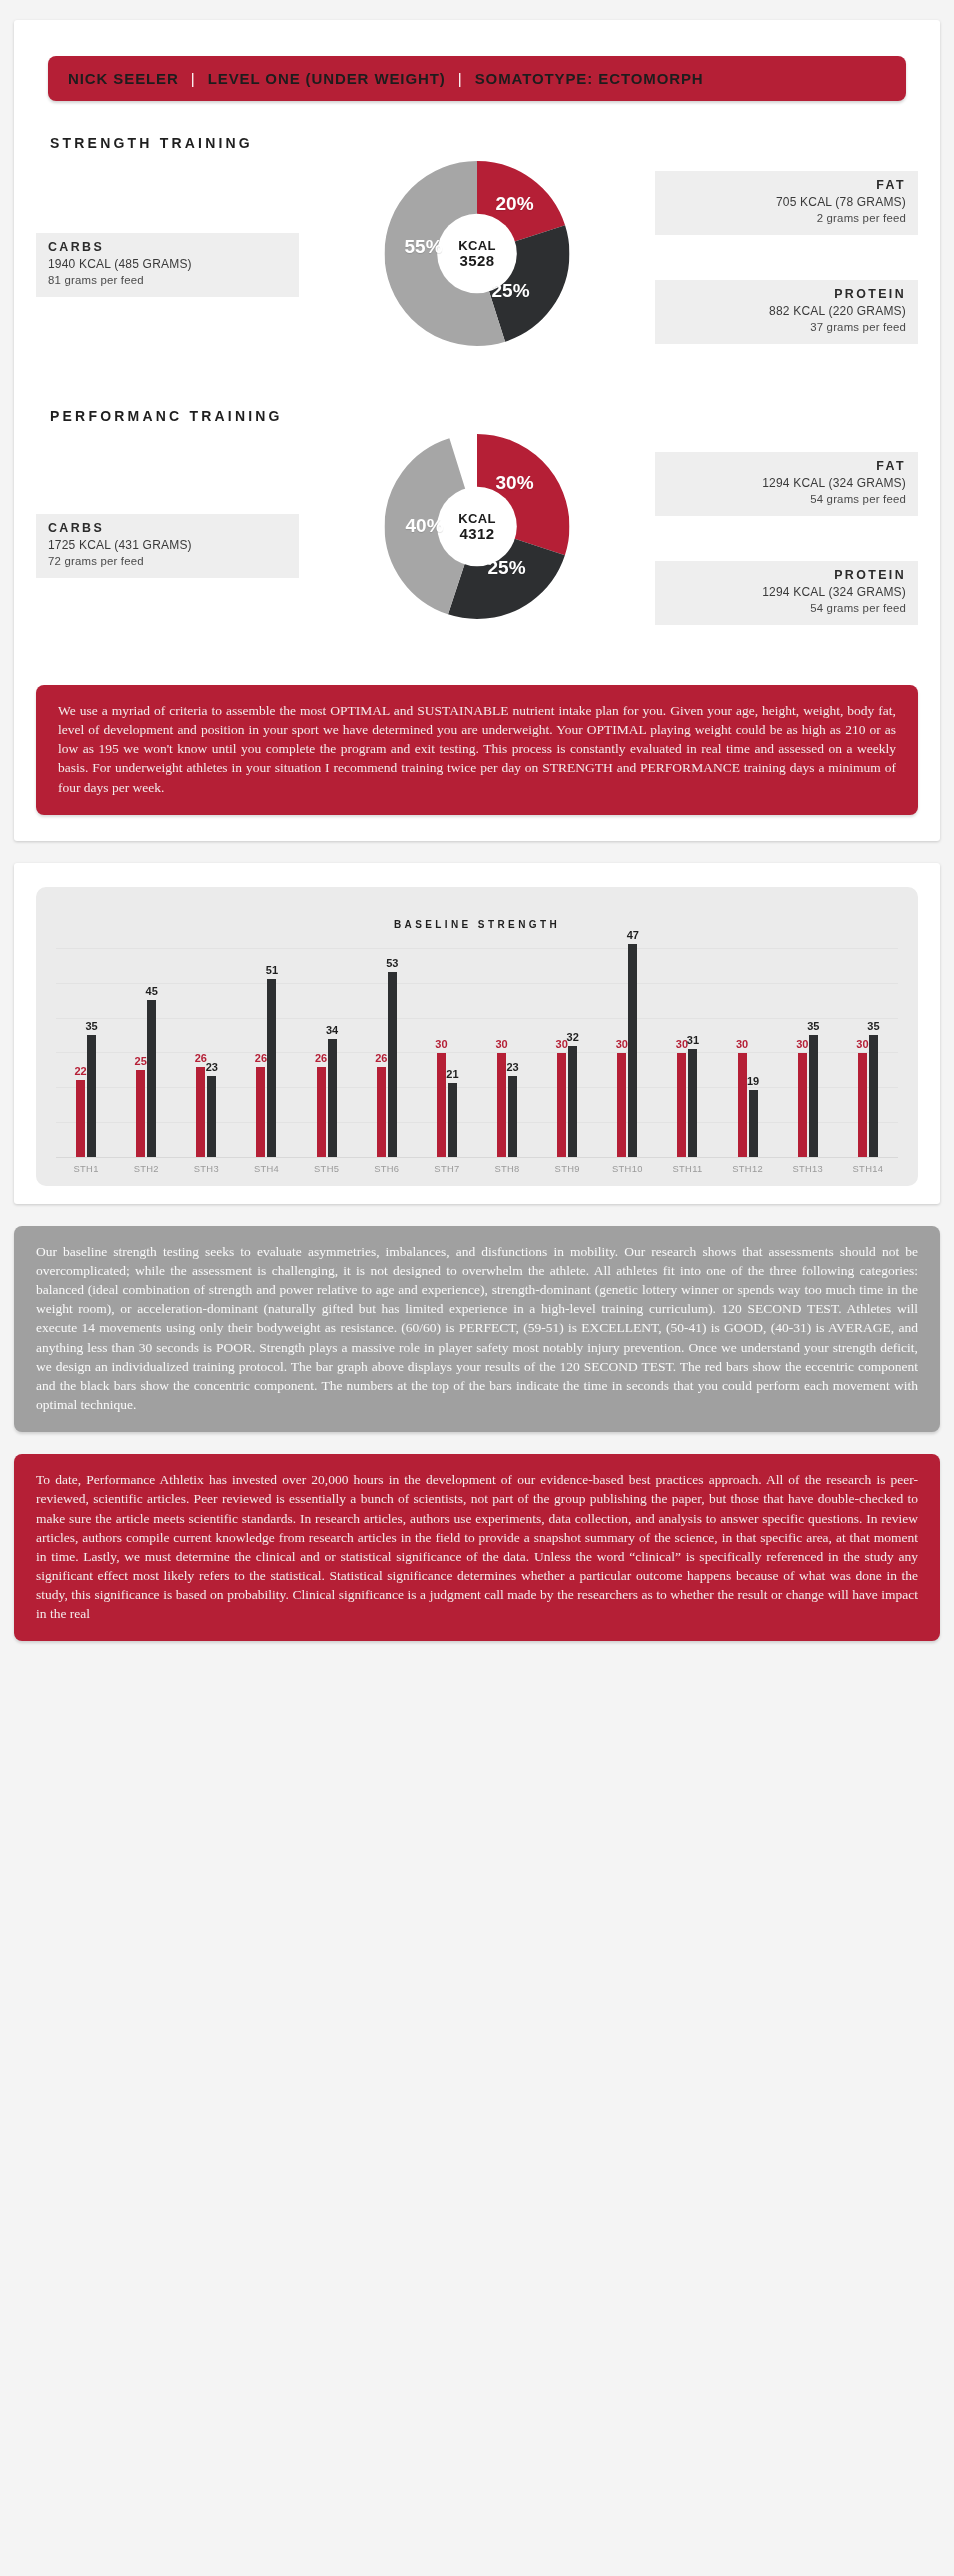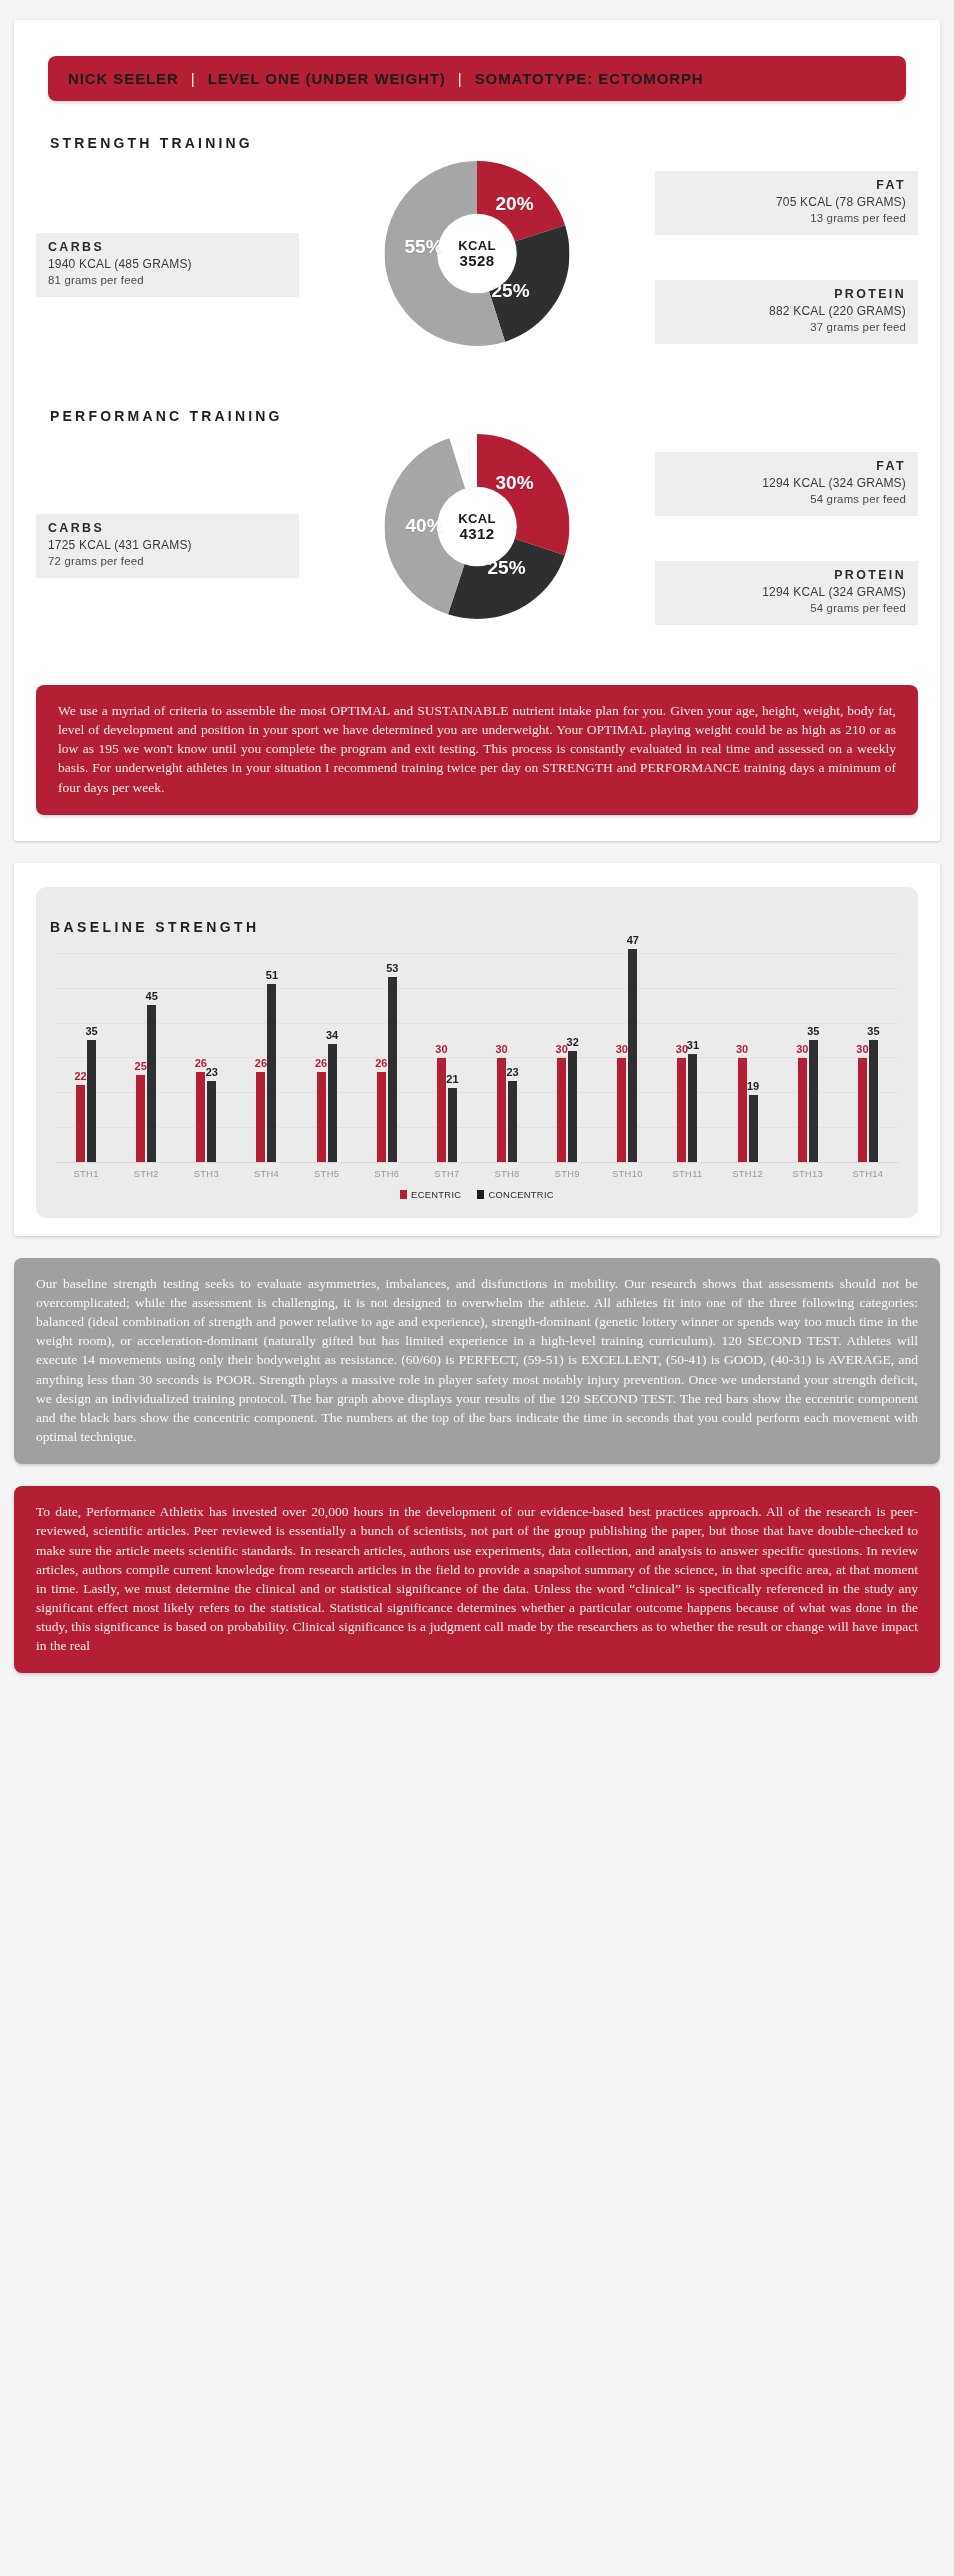--- a/index.html
+++ b/index.html
@@ -96,21 +96,21 @@
 
   
   .chart-card{
     background:#ebebeb;
     border-radius:10px;
     margin:8px 12px 0 12px;
     padding:20px 14px 12px 14px;
     box-sizing:border-box;
   }
   .chart-title{
-    text-align:left;font-size:14px;font-weight:bold;letter-spacing:3.4px;
+    text-align:center;font-size:10px;font-weight:bold;letter-spacing:3.4px;
     color:#1f1f1f;margin:12px 0 18px 0;
   }
   .plot{
     position:relative;height:209px;margin:0 6px;
   }
   .grid-line{position:absolute;left:0;right:0;height:1px;background:#e2e2e2;}
   .bars{
     position:absolute;left:0;right:0;bottom:0;top:0;
     display:flex;align-items:flex-end;justify-content:space-between;
   }
@@ -164,21 +164,21 @@
           <div class="k2">3528</div>
         </div>
         <div class="slice-pct" style="left:111px;top:32px;">20%</div>
         <div class="slice-pct" style="left:107px;top:119px;">25%</div>
         <div class="slice-pct" style="left:20px;top:75px;">55%</div>
       </div>
 
       <div class="info right" style="right:0;top:10px;width:263px;">
         <div class="ttl">FAT</div>
         <div class="l1">705 KCAL (78 GRAMS)</div>
-        <div class="l2">13 grams per feed</div>
+        <div class="l2">2 grams per feed</div>
       </div>
 
       <div class="info left" style="left:0;top:72px;width:263px;">
         <div class="ttl">CARBS</div>
         <div class="l1">1940 KCAL (485 GRAMS)</div>
         <div class="l2">81 grams per feed</div>
       </div>
 
       <div class="info right" style="right:0;top:119px;width:263px;">
         <div class="ttl">PROTEIN</div>
@@ -369,30 +369,20 @@
           <div>STH7</div>
           <div>STH8</div>
           <div>STH9</div>
           <div>STH10</div>
           <div>STH11</div>
           <div>STH12</div>
           <div>STH13</div>
           <div>STH14</div>
         </div>
 
-      <div class="legend">
-        <div class="item">
-          <span class="sw e"></span>
-          <span>ECENTRIC</span>
-        </div>
-        <div class="item">
-          <span class="sw c"></span>
-          <span>CONCENTRIC</span>
-        </div>
-      </div>
     </div>
   </div>
 
   <div class="para gray">Our baseline strength testing seeks to evaluate asymmetries, imbalances, and disfunctions in mobility. Our research shows that assessments should not be overcomplicated; while the assessment is challenging, it is not designed to overwhelm the athlete. All athletes fit into one of the three following categories: balanced (ideal combination of strength and power relative to age and experience), strength-dominant (genetic lottery winner or spends way too much time in the weight room), or acceleration-dominant (naturally gifted but has limited experience in a high-level training curriculum). 120 SECOND TEST. Athletes will execute 14 movements using only their bodyweight as resistance. (60/60) is PERFECT, (59-51) is EXCELLENT, (50-41) is GOOD, (40-31) is AVERAGE, and anything less than 30 seconds is POOR. Strength plays a massive role in player safety most notably injury prevention. Once we understand your strength deficit, we design an individualized training protocol. The bar graph above displays your results of the 120 SECOND TEST. The red bars show the eccentric component and the black bars show the concentric component. The numbers at the top of the bars indicate the time in seconds that you could perform each movement with optimal technique.</div>
 
   <div class="para red">To date, Performance Athletix has invested over 20,000 hours in the development of our evidence-based best practices approach. All of the research is peer-reviewed, scientific articles. Peer reviewed is essentially a bunch of scientists, not part of the group publishing the paper, but those that have double-checked to make sure the article meets scientific standards. In research articles, authors use experiments, data collection, and analysis to answer specific questions. In review articles, authors compile current knowledge from research articles in the field to provide a snapshot summary of the science, in that specific area, at that moment in time. Lastly, we must determine the clinical and or statistical significance of the data. Unless the word “clinical” is specifically referenced in the study any significant effect most likely refers to the statistical. Statistical significance determines whether a particular outcome happens because of what was done in the study, this significance is based on probability. Clinical significance is a judgment call made by the researchers as to whether the result or change will have impact in the real</div>
 
 </div>
 
 

